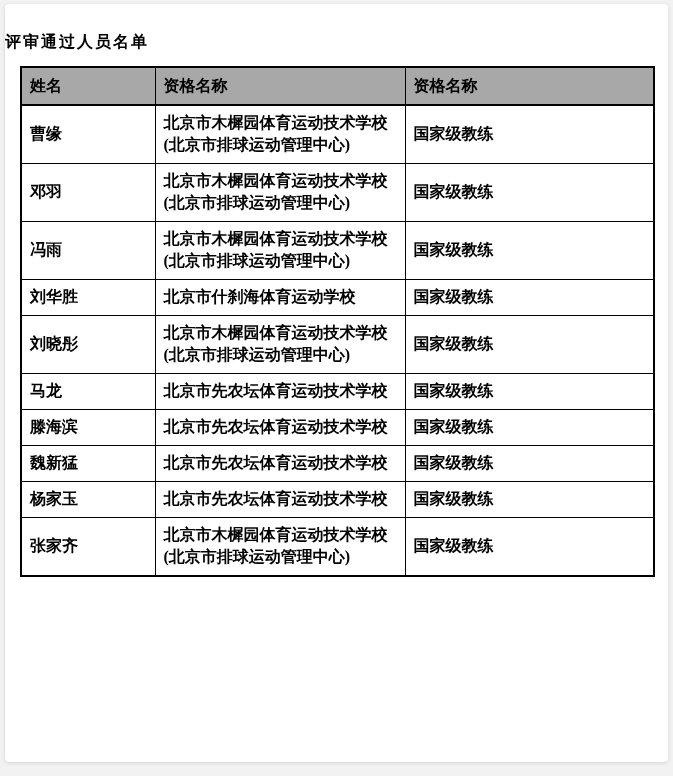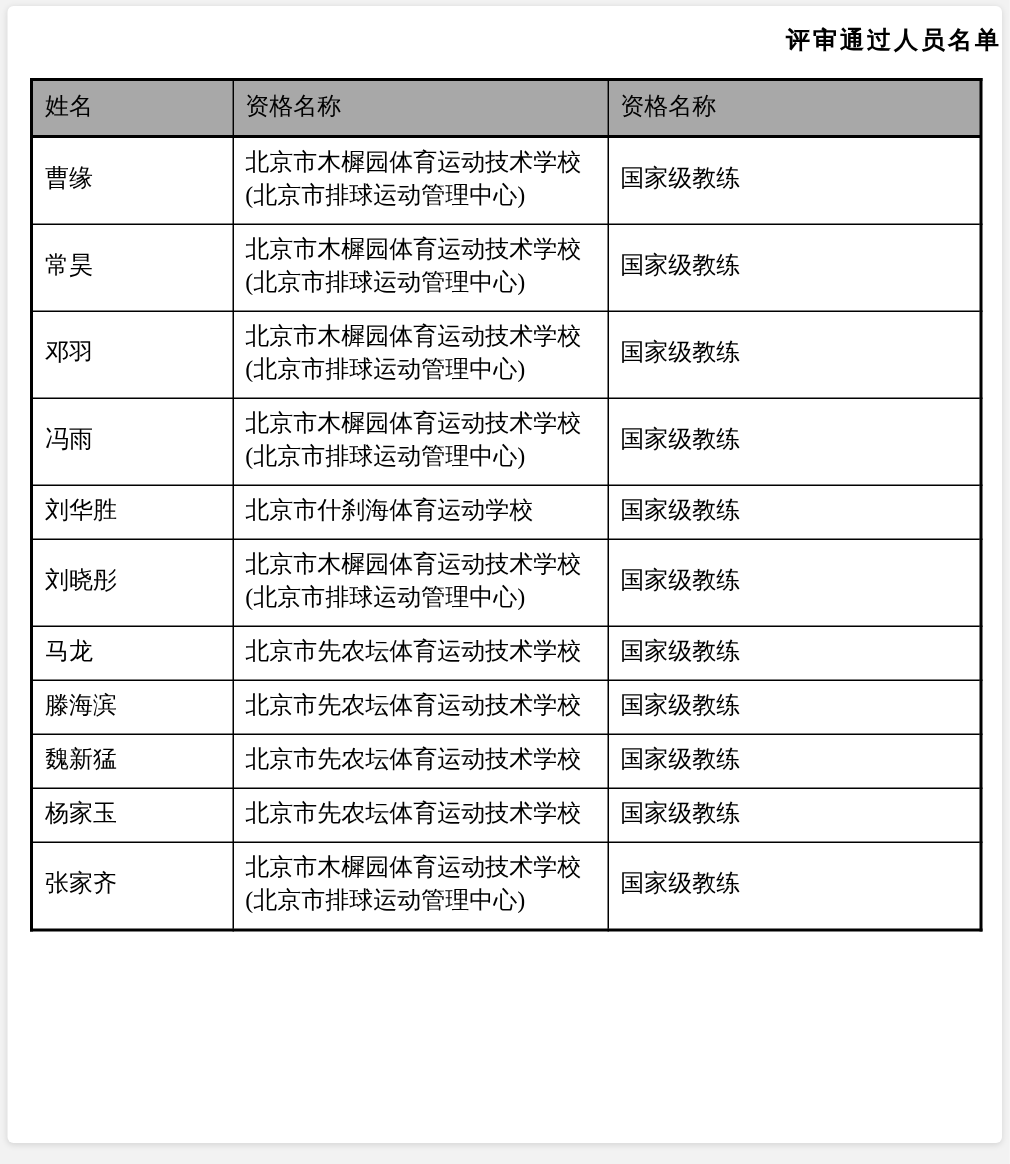--- a/index.html
+++ b/index.html
@@ -16,41 +16,41 @@
     left: 5px;
     top: 4px;
     width: 663px;
     height: 758px;
     background: #ffffff;
     border-radius: 4px;
     box-shadow: 0 1px 4px rgba(0,0,0,0.12);
     overflow: hidden;
   }
   .title {
-    margin-top: 13px;
-    text-align: right;
+    margin-top: 27px;
+    text-align: left;
     font-size: 16px;
     font-weight: bold;
     letter-spacing: 2px;
     color: #000;
     line-height: 22px;
   }
   table.roster {
     margin: 13px 0 0 15px;
     width: 633px;
     border-collapse: collapse;
     table-layout: fixed;
     border: 2px solid #000;
   }
   col.c-name { width: 134px; }
   col.c-unit { width: 250px; }
   col.c-qual { width: 249px; }
   th, td {
     font-size: 16px;
-    font-weight: normal;
+    font-weight: bold;
     color: #000;
     line-height: 22px;
     text-align: left;
     vertical-align: middle;
     border: 1px solid #000;
   }
   th {
     background: #a8a8a8;
     padding: 7px 8px;
     border-bottom: 2px solid #000;
@@ -77,26 +77,20 @@
     <thead>
       <tr>
         <th>姓名</th>
         <th>资格名称</th>
         <th>资格名称</th>
       </tr>
     </thead>
     <tbody>
       <tr>
         <td class="cell-name">曹缘</td>
-        <td class="cell-unit">北京市木樨园体育运动技术学校
-(北京市排球运动管理中心)</td>
-        <td class="cell-qualification">国家级教练</td>
-      </tr>
-      <tr>
-        <td class="cell-name">常昊</td>
         <td class="cell-unit">北京市木樨园体育运动技术学校
 (北京市排球运动管理中心)</td>
         <td class="cell-qualification">国家级教练</td>
       </tr>
       <tr>
         <td class="cell-name">邓羽</td>
         <td class="cell-unit">北京市木樨园体育运动技术学校
 (北京市排球运动管理中心)</td>
         <td class="cell-qualification">国家级教练</td>
       </tr>

